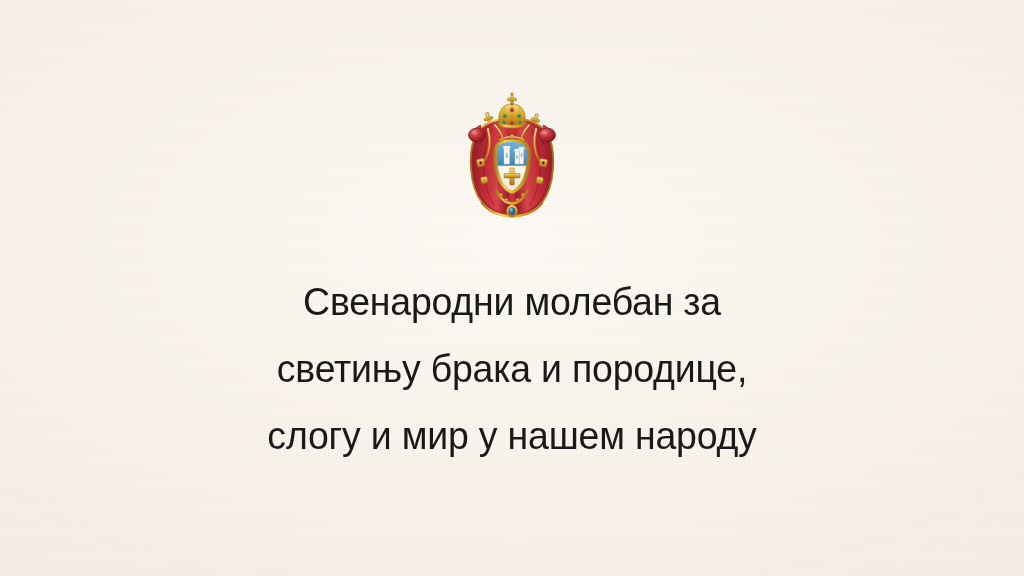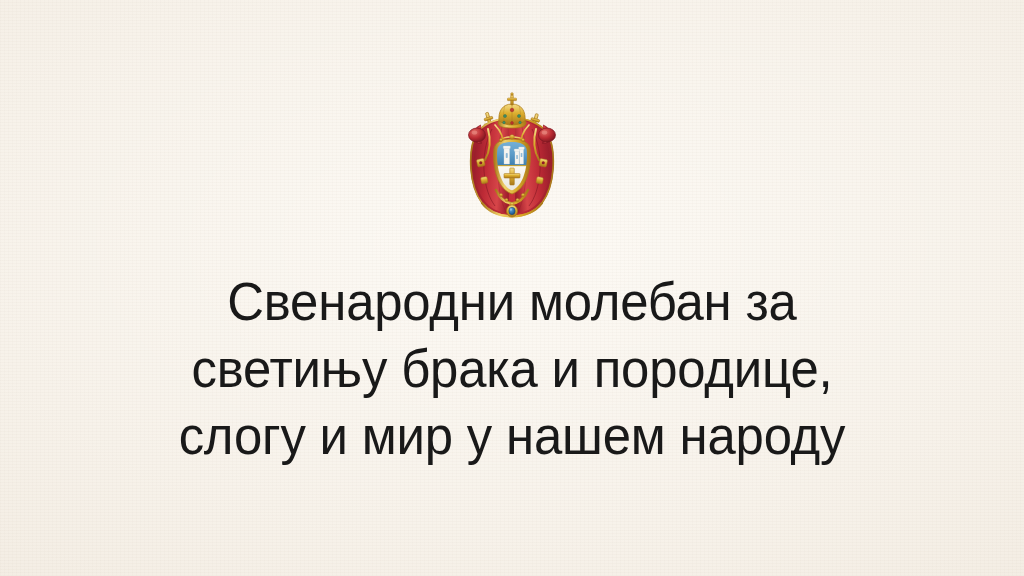--- a/index.html
+++ b/index.html
@@ -59,21 +59,21 @@
     height: 136px;
   }
 
   #title-block {
     position: absolute;
     left: 0;
     right: 0;
     top: 268px;
     text-align: center;
     color: #191919;
-    font-size: 53px;
+    font-size: 39px;
     line-height: 67px;
     font-weight: 400;
     letter-spacing: -0.2px;
     font-family: "Liberation Sans", "DejaVu Sans", sans-serif;
     -webkit-font-smoothing: antialiased;
   }
 
   .title-line {
     display: block;
     white-space: nowrap;

